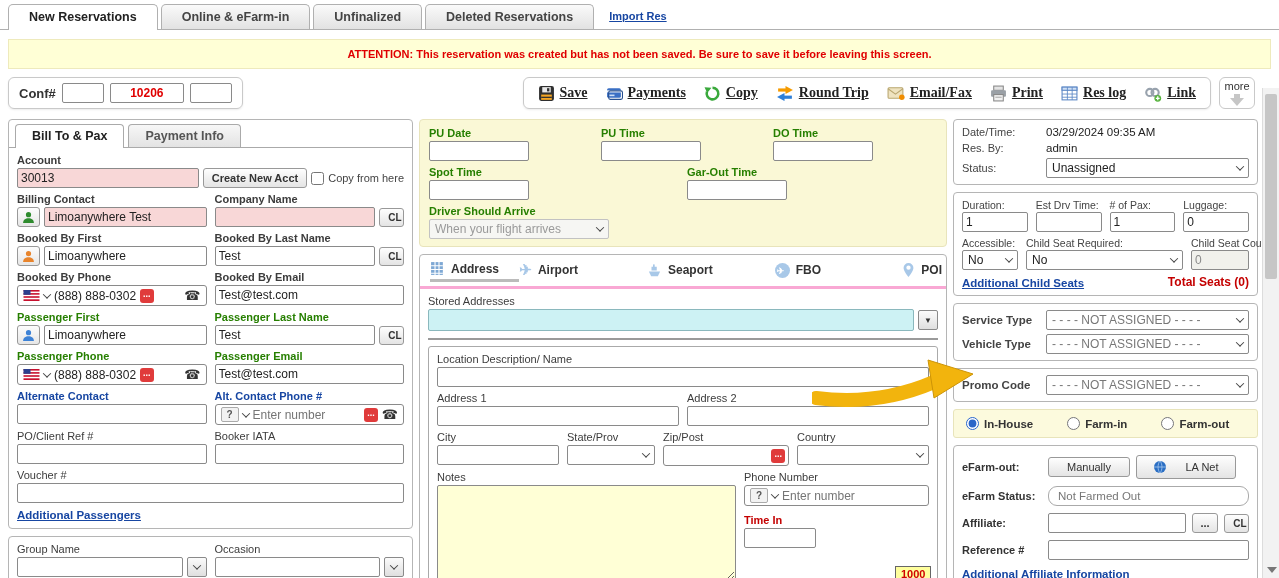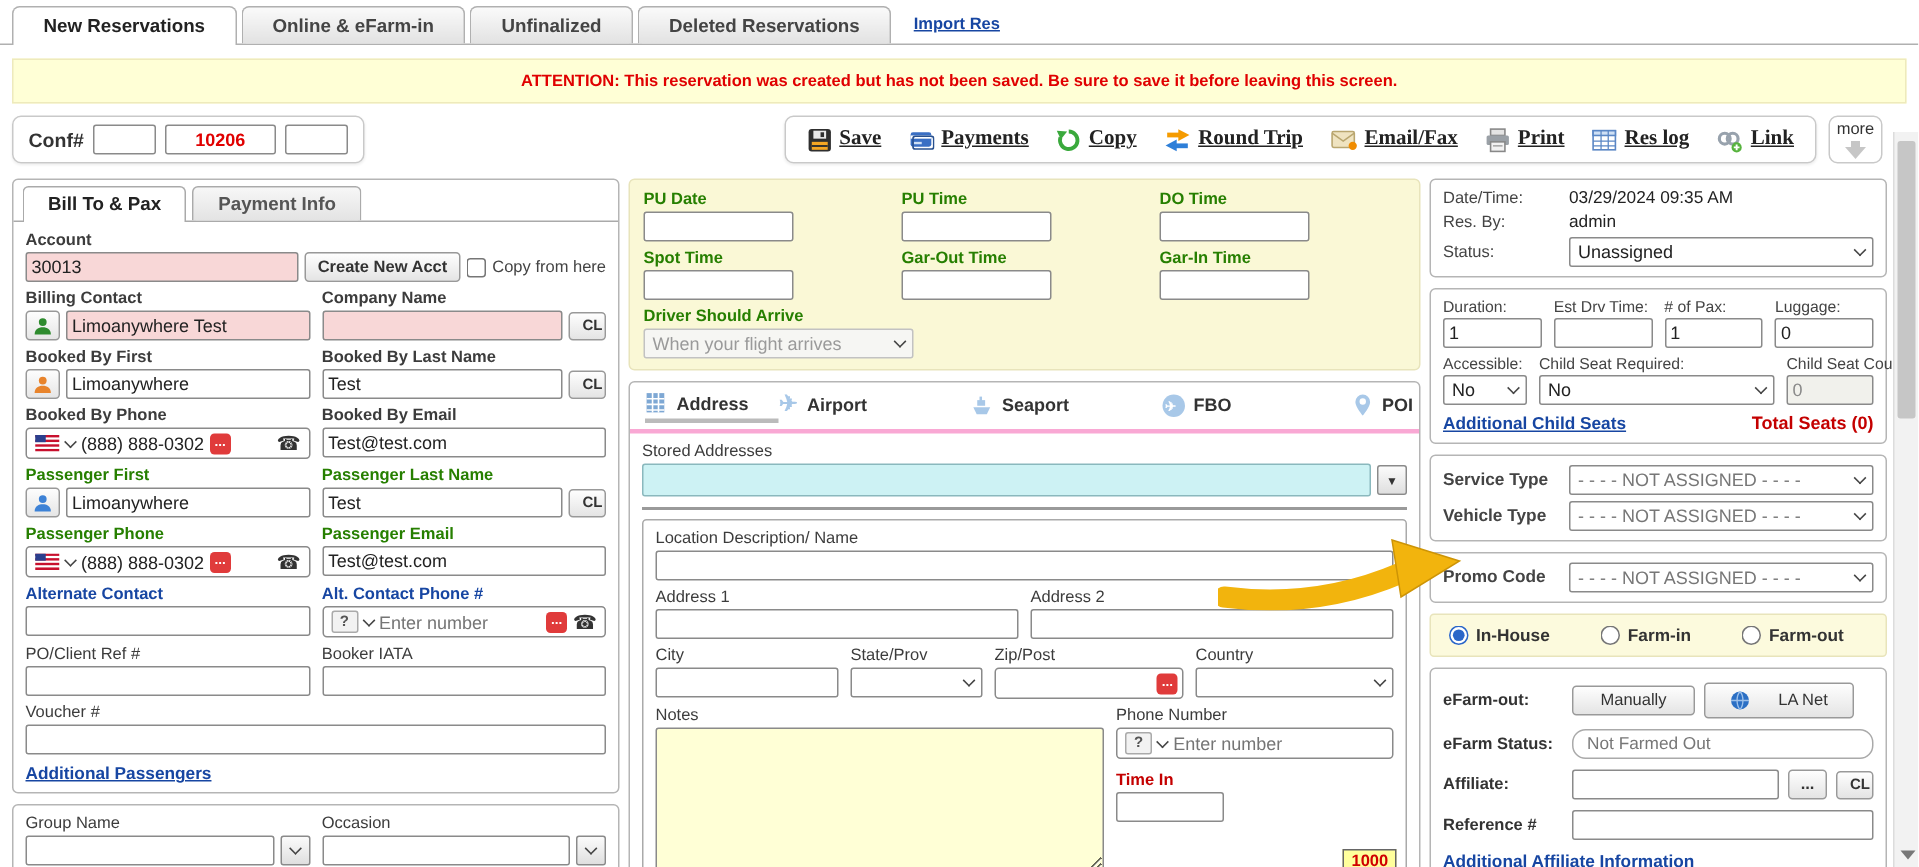--- a/index.html
+++ b/index.html
@@ -435,21 +435,20 @@
     <div class="col-mid">
       <div class="ybox">
         <div class="r">
           <div class="f"><span class="lb g">PU Date</span><input class="in" style="width: 100px;"></div>
           <div class="f"><span class="lb g">PU Time</span><input class="in" style="width: 100px;"></div>
           <div class="f"><span class="lb g">DO Time</span><input class="in" style="width: 100px;"></div>
         </div>
         <div class="r">
           <div class="f"><span class="lb g">Spot Time</span><input class="in" style="width: 100px;"></div>
           <div class="f"><span class="lb g">Gar-Out Time</span><input class="in" style="width: 100px;"></div>
-          <div class="f"><span class="lb g">Gar-In Time</span><input class="in" style="width: 100px;"></div>
         </div>
         <div style="margin-bottom:0;">
           <span class="lb g">Driver Should Arrive</span>
           <div class="sel dis" style="width:180px;">
             <span>When your flight arrives</span>
             <span class="chev"></span>
           </div>
         </div>
       </div>
 

